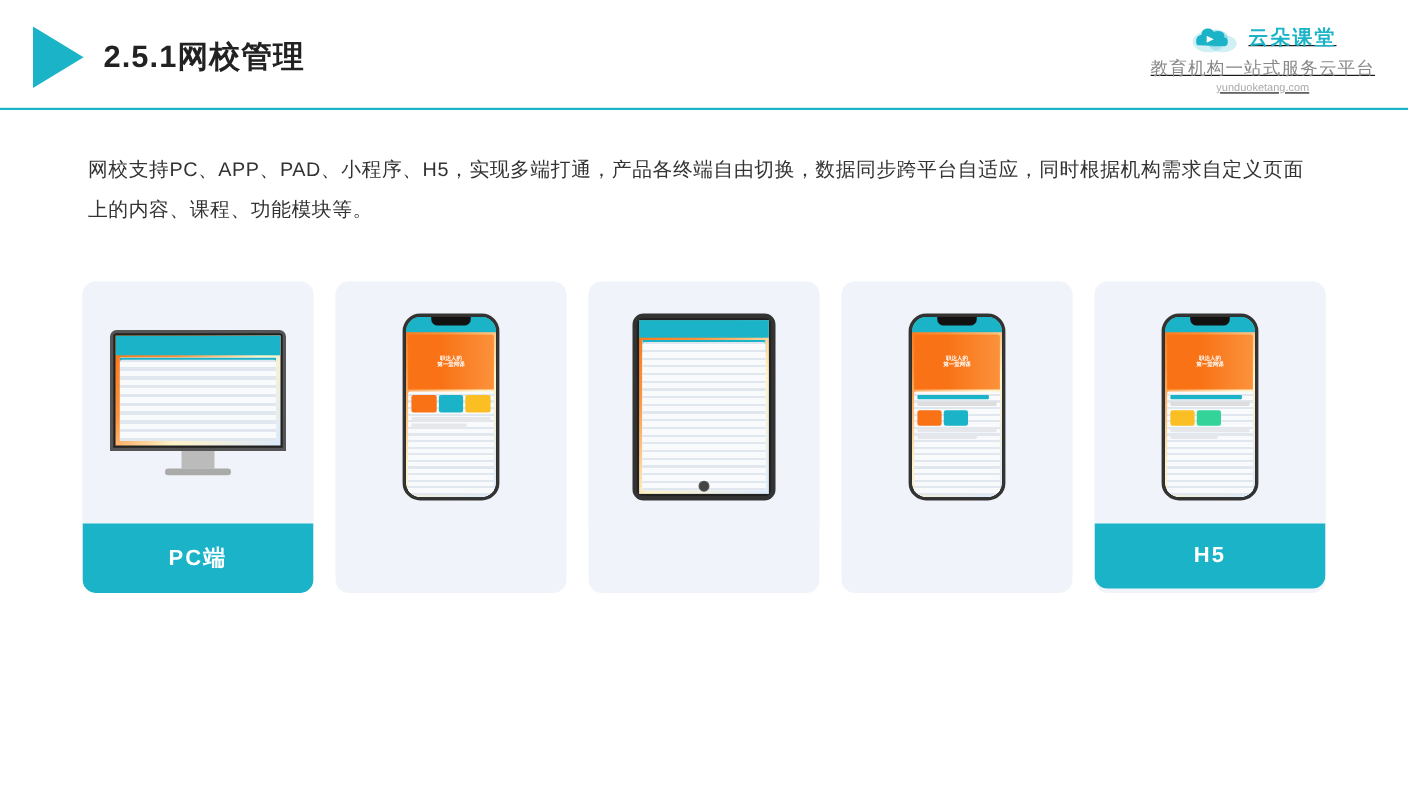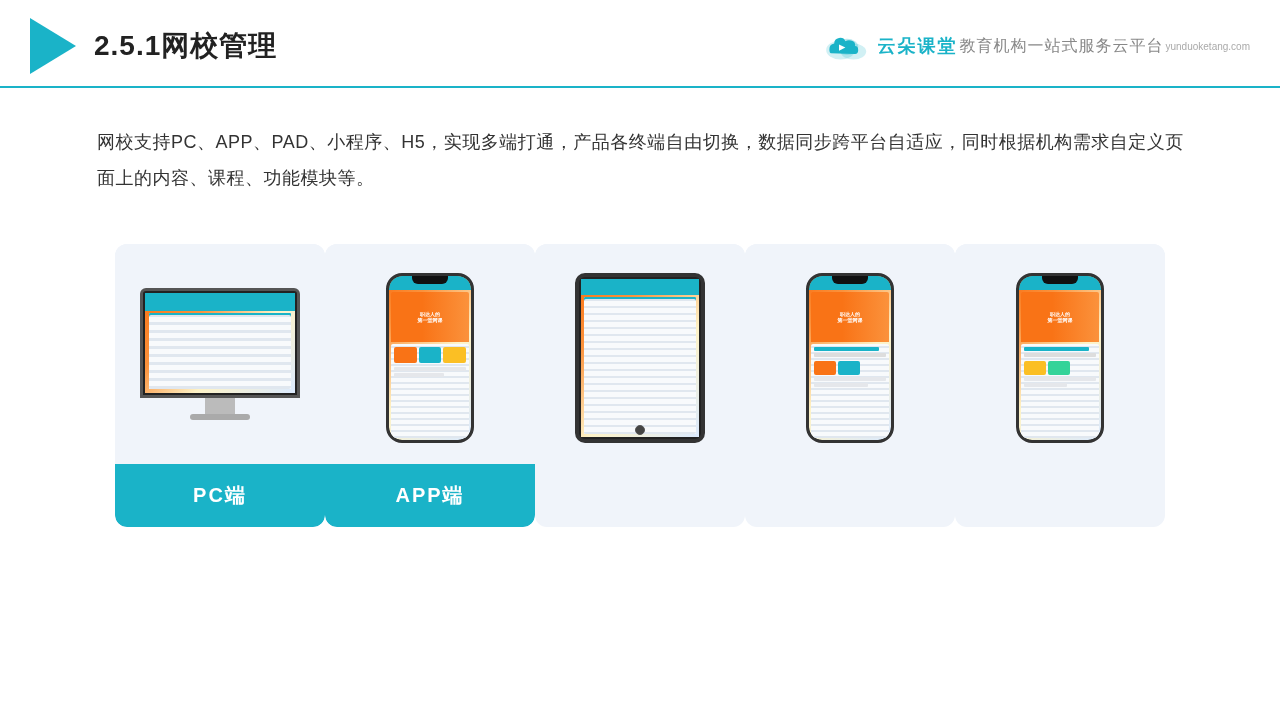--- a/index.html
+++ b/index.html
@@ -33,22 +33,24 @@
       border-left: 46px solid #1ab3c8;
     }
     .page-title {
       font-size: 28px;
       font-weight: 700;
       color: #222;
       letter-spacing: 1px;
     }
     .header-right {
       display: flex;
+      flex-direction: column;
       align-items: center;
       gap: 2px;
+      text-decoration: underline;
     }
     .cloud-logo {
       display: flex;
       align-items: center;
       gap: 6px;
     }
     .cloud-icon-svg {
       width: 48px;
       height: 32px;
     }
@@ -70,27 +72,27 @@
       text-align: center;
     }
 
     
     .description {
       padding: 36px 80px 18px 80px;
       font-size: 18px;
       color: #333;
       line-height: 2;
       letter-spacing: 0.5px;
-      margin-left: 17px;
     }
 
     
     .cards-section {
       display: flex;
       justify-content: center;
+      gap: 20px;
       padding: 30px 60px 0 60px;
     }
 
     .card {
       background: #f0f4fa;
       border-radius: 12px;
       width: 210px;
       display: flex;
       flex-direction: column;
       align-items: center;
@@ -364,21 +366,20 @@
                 <div style="width:24px;height:16px;background:#1ab3c8;border-radius:2px;"></div>
                 <div style="width:24px;height:16px;background:#fbbf24;border-radius:2px;"></div>
               </div>
               <div style="height:4px;background:#e5e7eb;border-radius:1px;margin-top:2px;"></div>
               <div style="height:4px;background:#e5e7eb;border-radius:1px;width:70%;"></div>
             </div>
           </div>
         </div>
       </div>
     </div>
-    <div class="card-label">APP端</div>
   </div>
 
   <div class="card">
     <div class="card-image-area">
       <div class="tablet-mockup">
         <div class="tablet-screen">
           <div style="position:absolute;top:18px;left:3px;right:3px;bottom:3px;background:white;border-radius:1px;overflow:hidden;">
             <div style="height:12px;background:#1ab3c8;"></div>
             <div style="display:flex;height:130px;">
               <div style="width:28%;background:#f0f4fa;border-right:1px solid #ddd;padding:3px;display:flex;flex-direction:column;gap:2px;">
@@ -452,15 +453,16 @@
                 <div style="width:22px;height:14px;background:#fbbf24;border-radius:2px;"></div>
                 <div style="width:22px;height:14px;background:#34d399;border-radius:2px;"></div>
               </div>
               <div style="height:4px;background:#e5e7eb;border-radius:1px;"></div>
               <div style="height:4px;background:#e5e7eb;border-radius:1px;width:60%;"></div>
             </div>
           </div>
         </div>
       </div>
     </div>
+    <div class="card-label">H5</div>
   </div>
 
 </div>
 
 </body></html>

